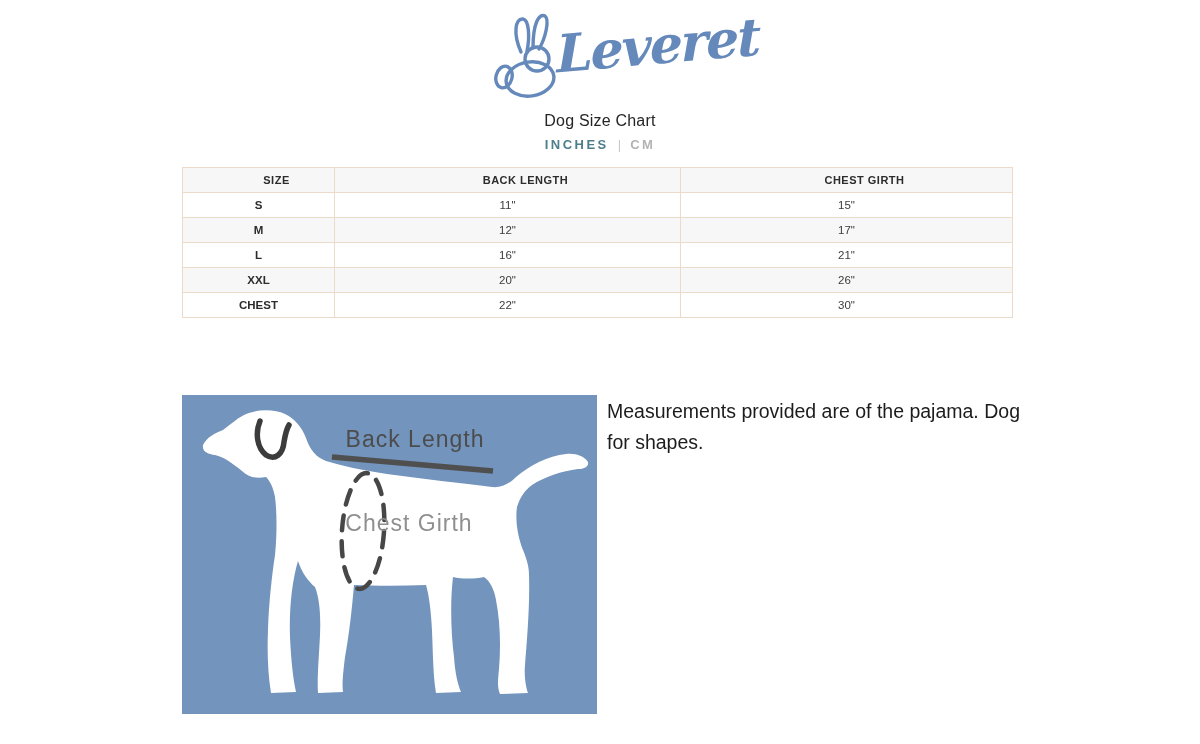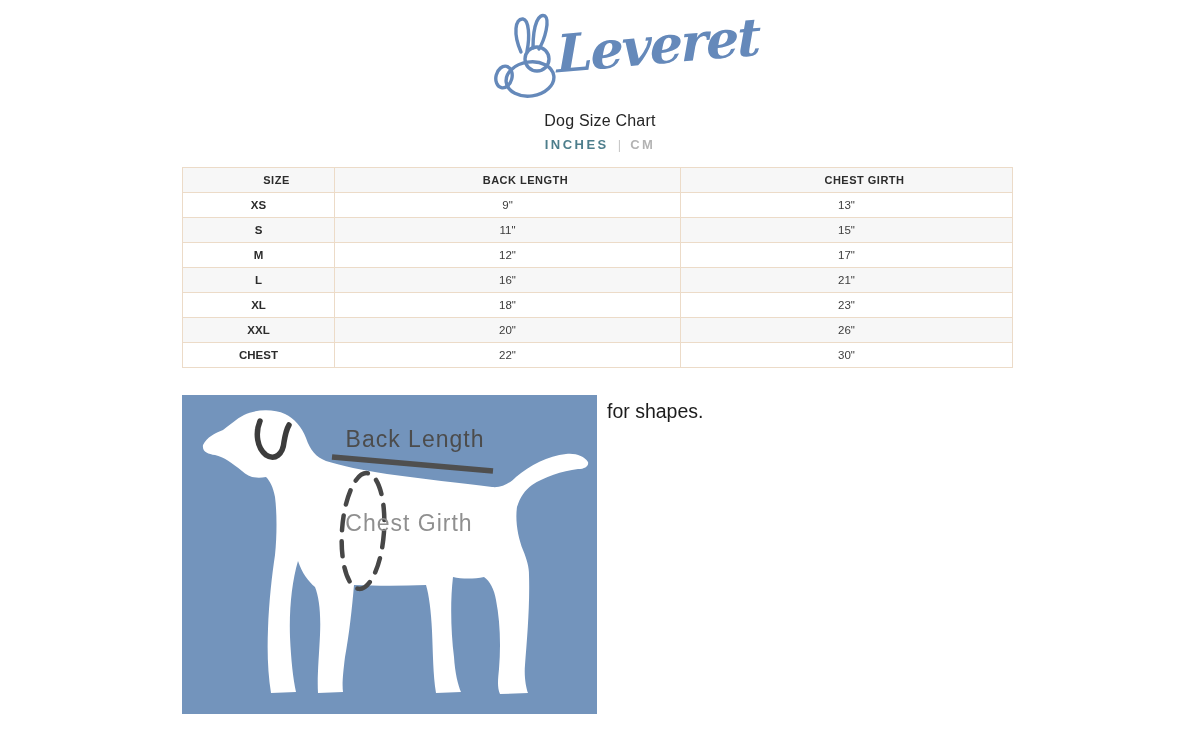--- a/index.html
+++ b/index.html
@@ -90,43 +90,33 @@
     </colgroup>
   <thead>
     <tr>
       <th>SIZE</th>
       <th>BACK LENGTH</th>
       <th>CHEST GIRTH</th>
     </tr>
   </thead>
   <tbody>
     <tr>
-      <th>XS</th>
-      <td>9"</td>
-      <td>13"</td>
-    </tr>
-    <tr>
       <th>S</th>
       <td>11"</td>
       <td>15"</td>
     </tr>
     <tr>
       <th>M</th>
       <td>12"</td>
       <td>17"</td>
     </tr>
     <tr>
       <th>L</th>
       <td>16"</td>
       <td>21"</td>
-    </tr>
-    <tr>
-      <th>XL</th>
-      <td>18"</td>
-      <td>23"</td>
     </tr>
     <tr>
       <th>XXL</th>
       <td>20"</td>
       <td>26"</td>
     </tr>
     <tr>
       <th>CHEST</th>
       <td>22"</td>
       <td>30"</td>
@@ -168,14 +158,15 @@
     <line x1="150" y1="62" x2="311" y2="76" stroke="#4f4f4f" stroke-width="5.5"></line>
 
     <ellipse cx="181" cy="136" rx="21" ry="58" transform="rotate(4 181 136)" fill="none" stroke="#474747" stroke-width="4.5" stroke-dasharray="15 11" stroke-linecap="round"></ellipse>
 
     <text x="233" y="52" text-anchor="middle" font-family="Liberation Sans, sans-serif" font-size="23" letter-spacing="1" fill="#4c4c4c">Back Length</text>
     <text x="227" y="136" text-anchor="middle" font-family="Liberation Sans, sans-serif" font-size="23" letter-spacing="1" fill="#8f8f8f">Chest Girth</text>
   </svg>
 </div>
 
 <div class="note">
+  <div>Measurements provided are of the pajama. Dog</div>
   <div>for shapes.</div>
 </div>
 
 </body></html>

